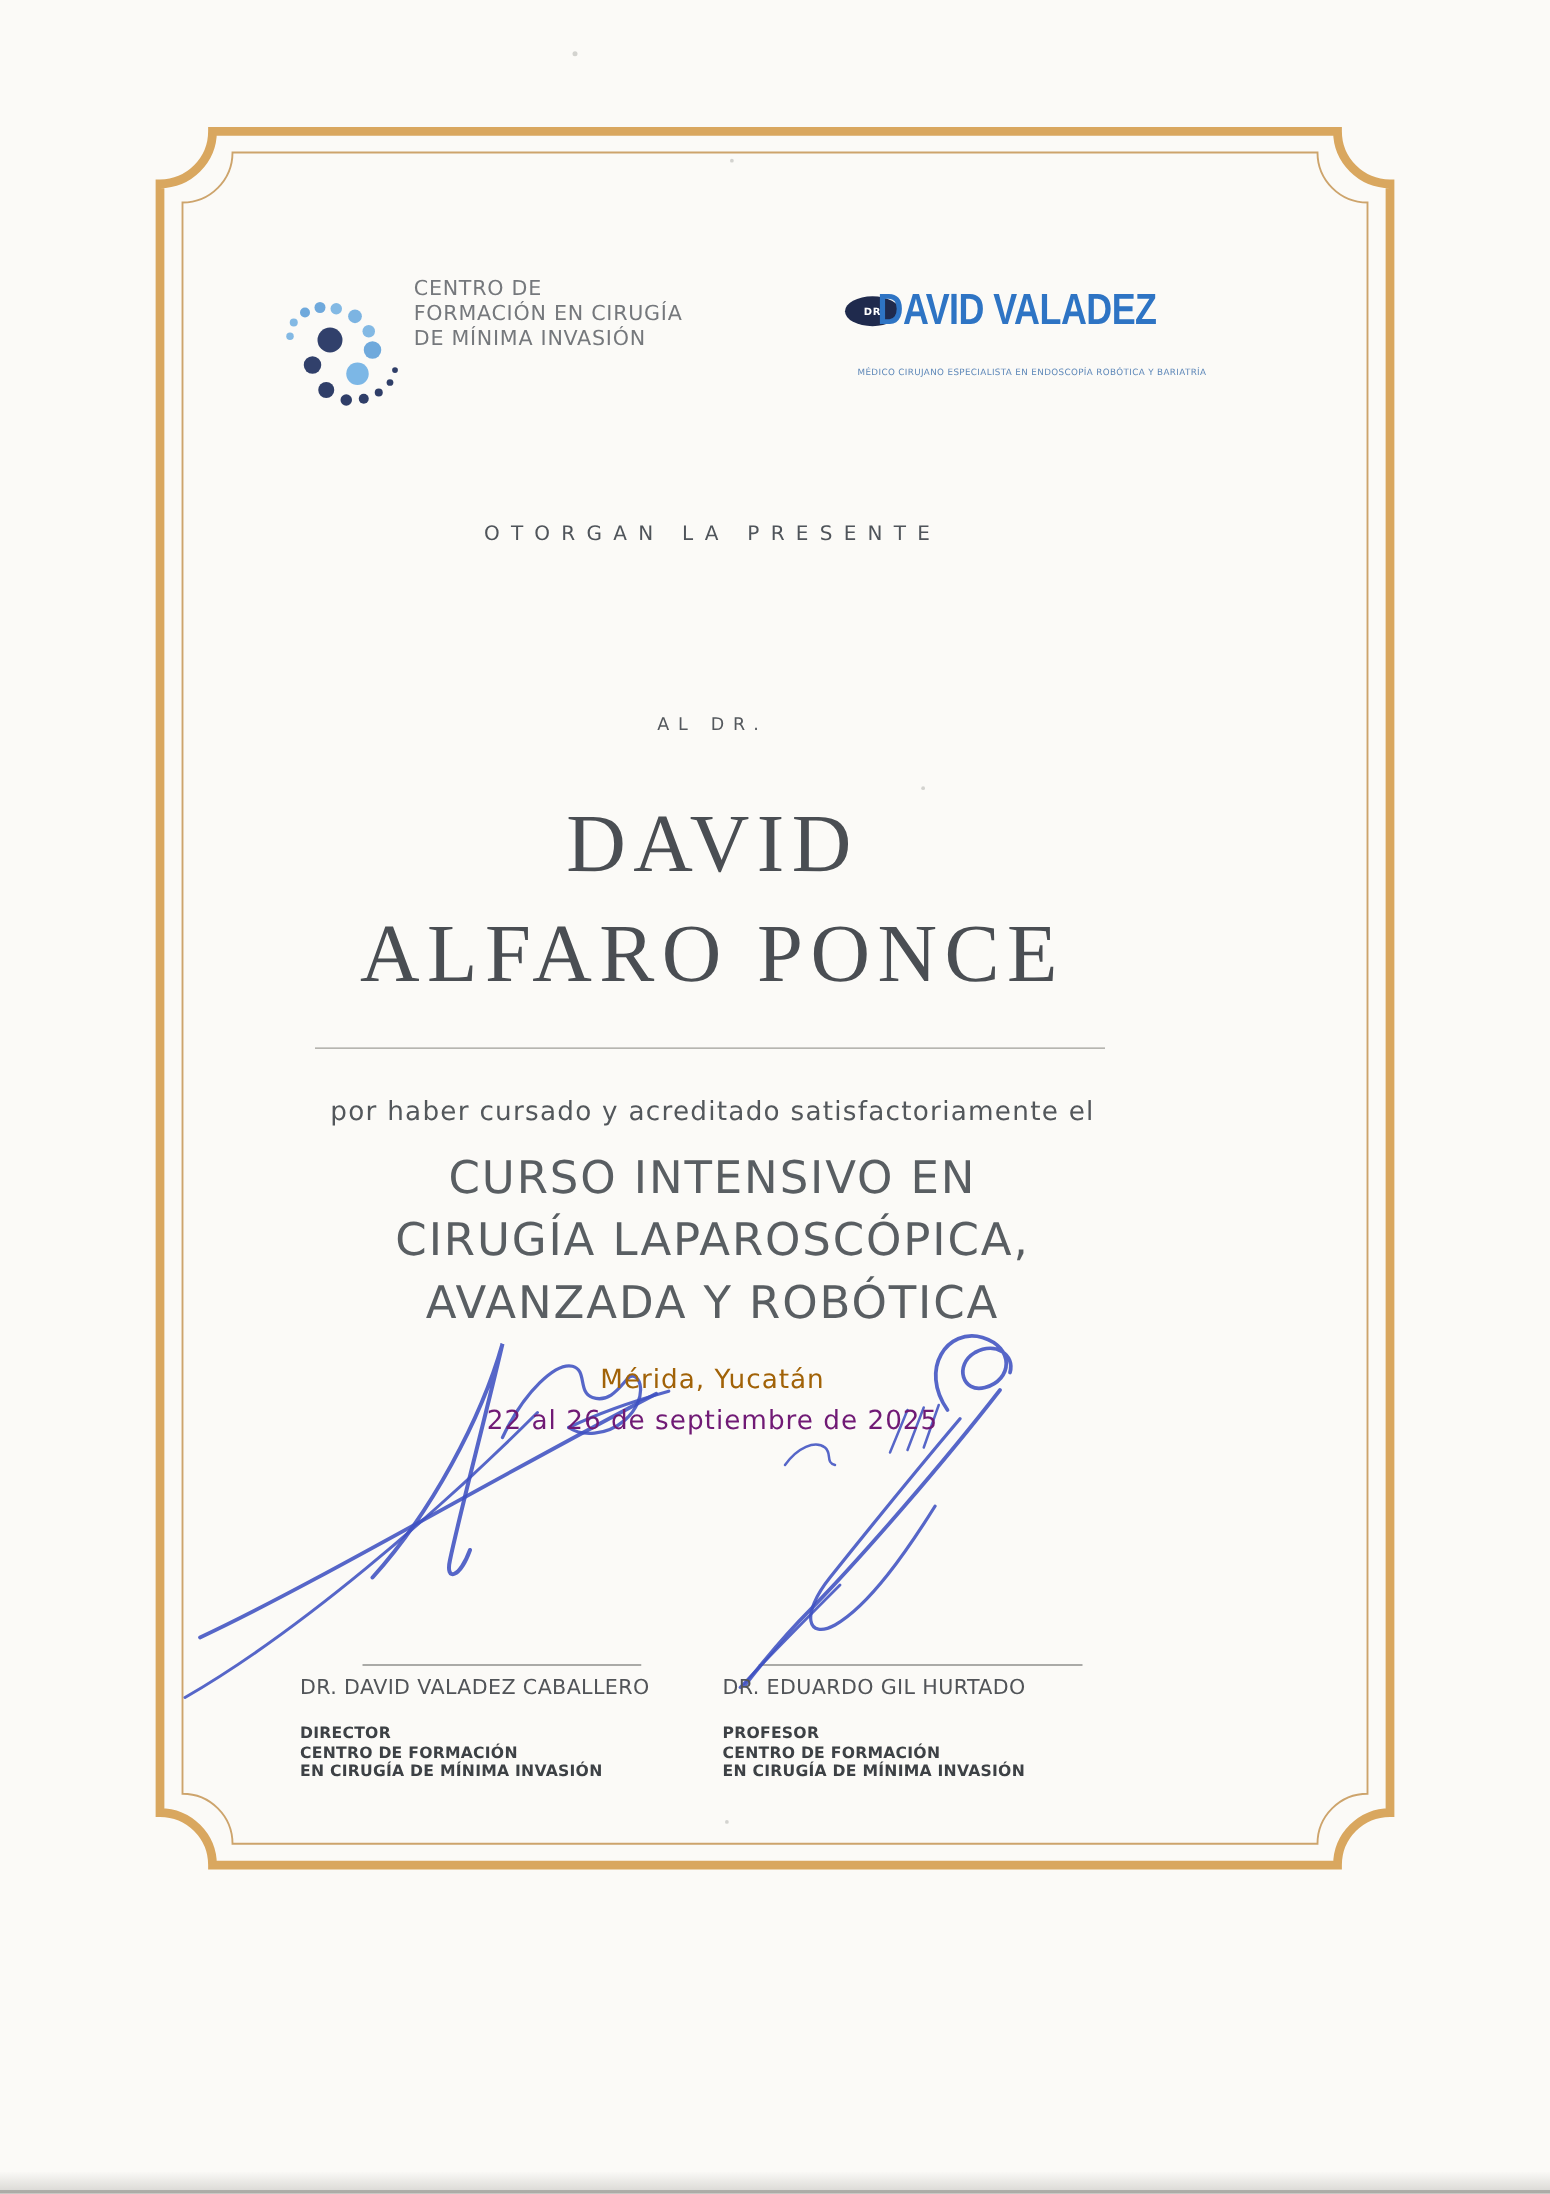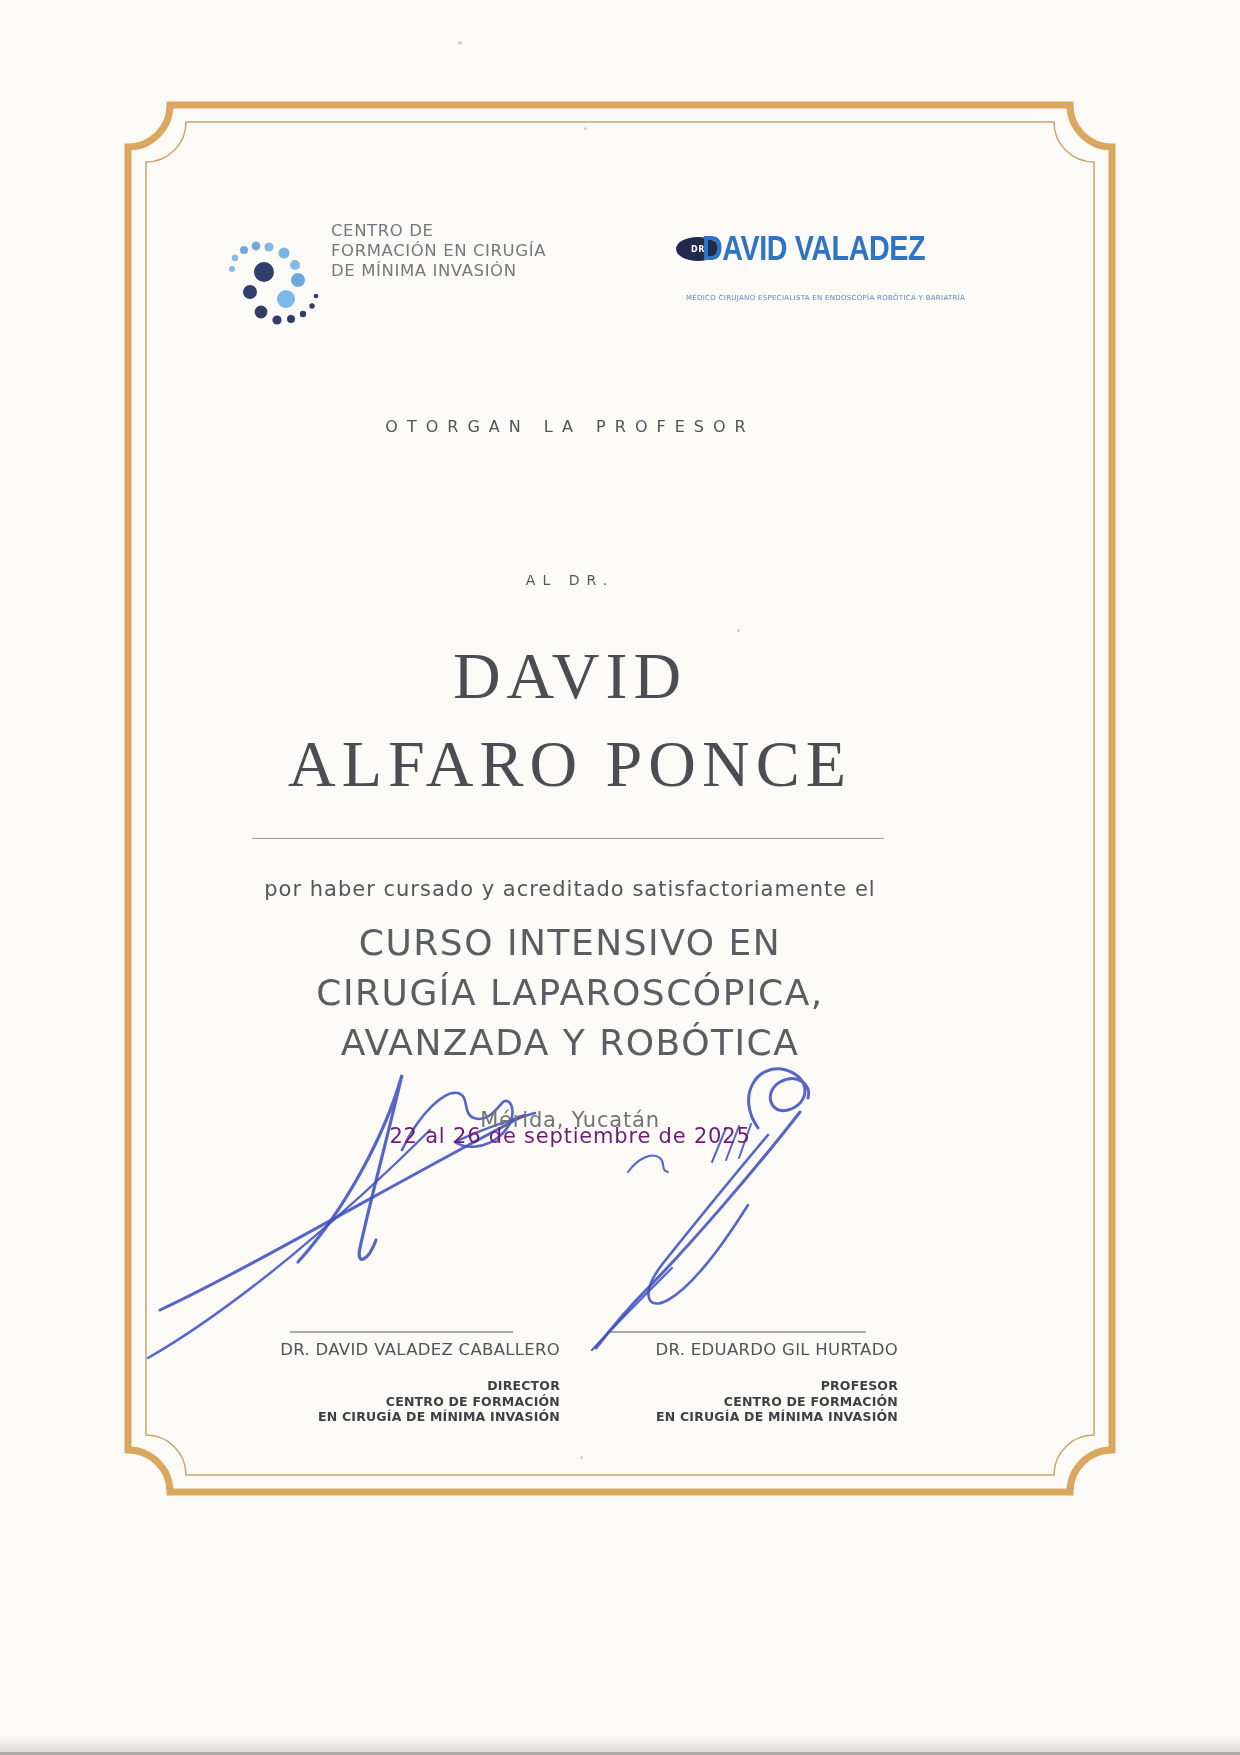--- a/index.html
+++ b/index.html
@@ -55,25 +55,25 @@
     font-family:"Liberation Serif",serif;font-weight:400;
   }
   .name1{top:638px;}
   .name2{top:726px;}
   .name-underline{
     position:absolute;left:252px;top:838px;width:632px;height:1px;
     background:#a09e99;
   }
   .reason{top:877px;font-size:21px;letter-spacing:1px;color:#53575b;}
   .course{top:918px;font-size:36px;line-height:50px;letter-spacing:1.5px;color:#595e62;}
-  .location{top:1091px;font-size:21px;letter-spacing:0.8px;color:#737373;margin-top:17px;}
+  .location{top:1091px;font-size:21px;letter-spacing:0.8px;color:#a16207;}
   .dates{top:1124px;font-size:21px;letter-spacing:0.8px;color:#701a75;}
 
   
-  .sig-block{position:absolute;width:320px;text-align:right;}
+  .sig-block{position:absolute;width:320px;text-align:left;}
   .sig-left{left:240px;top:1340px;}
   .sig-right{left:578px;top:1340px;}
   .sig-name{font-size:16.5px;color:#515458;letter-spacing:0.3px;}
   .sig-roles{margin-top:19px;font-size:12.5px;line-height:15.5px;font-weight:bold;color:#3d4145;letter-spacing:0.2px;}
 
   
   .speck{position:absolute;border-radius:50%;background:#b3b2ae;opacity:0.55;}
   .scan-shadow{
     position:absolute;left:0;bottom:0;width:100%;height:18px;
     background:linear-gradient(to bottom, rgba(120,118,112,0.0), rgba(120,118,112,0.28));
@@ -141,21 +141,21 @@
   <div class="centro-text">
     <div>CENTRO DE</div>
     <div>FORMACIÓN EN CIRUGÍA</div>
     <div>DE MÍNIMA INVASIÓN</div>
   </div>
 
   <div class="dr-badge">DR</div>
   <div class="brand-name">DAVID VALADEZ</div>
   <div class="brand-tagline">MÉDICO CIRUJANO ESPECIALISTA EN ENDOSCOPÍA ROBÓTICA Y BARIATRÍA</div>
 
-  <div class="cblock otorgan">OTORGAN LA PROFESOR</div>
+  <div class="cblock otorgan">OTORGAN LA PRESENTE</div>
   <div class="cblock al-dr">AL DR.</div>
   <div class="cblock big-name name1">DAVID</div>
   <div class="cblock big-name name2">ALFARO PONCE</div>
   <div class="name-underline"></div>
   <div class="cblock reason">por haber cursado y acreditado satisfactoriamente el</div>
   <div class="cblock course">
     <div>CURSO INTENSIVO EN</div>
     <div>CIRUGÍA LAPAROSCÓPICA,</div>
     <div>AVANZADA Y ROBÓTICA</div>
   </div>

